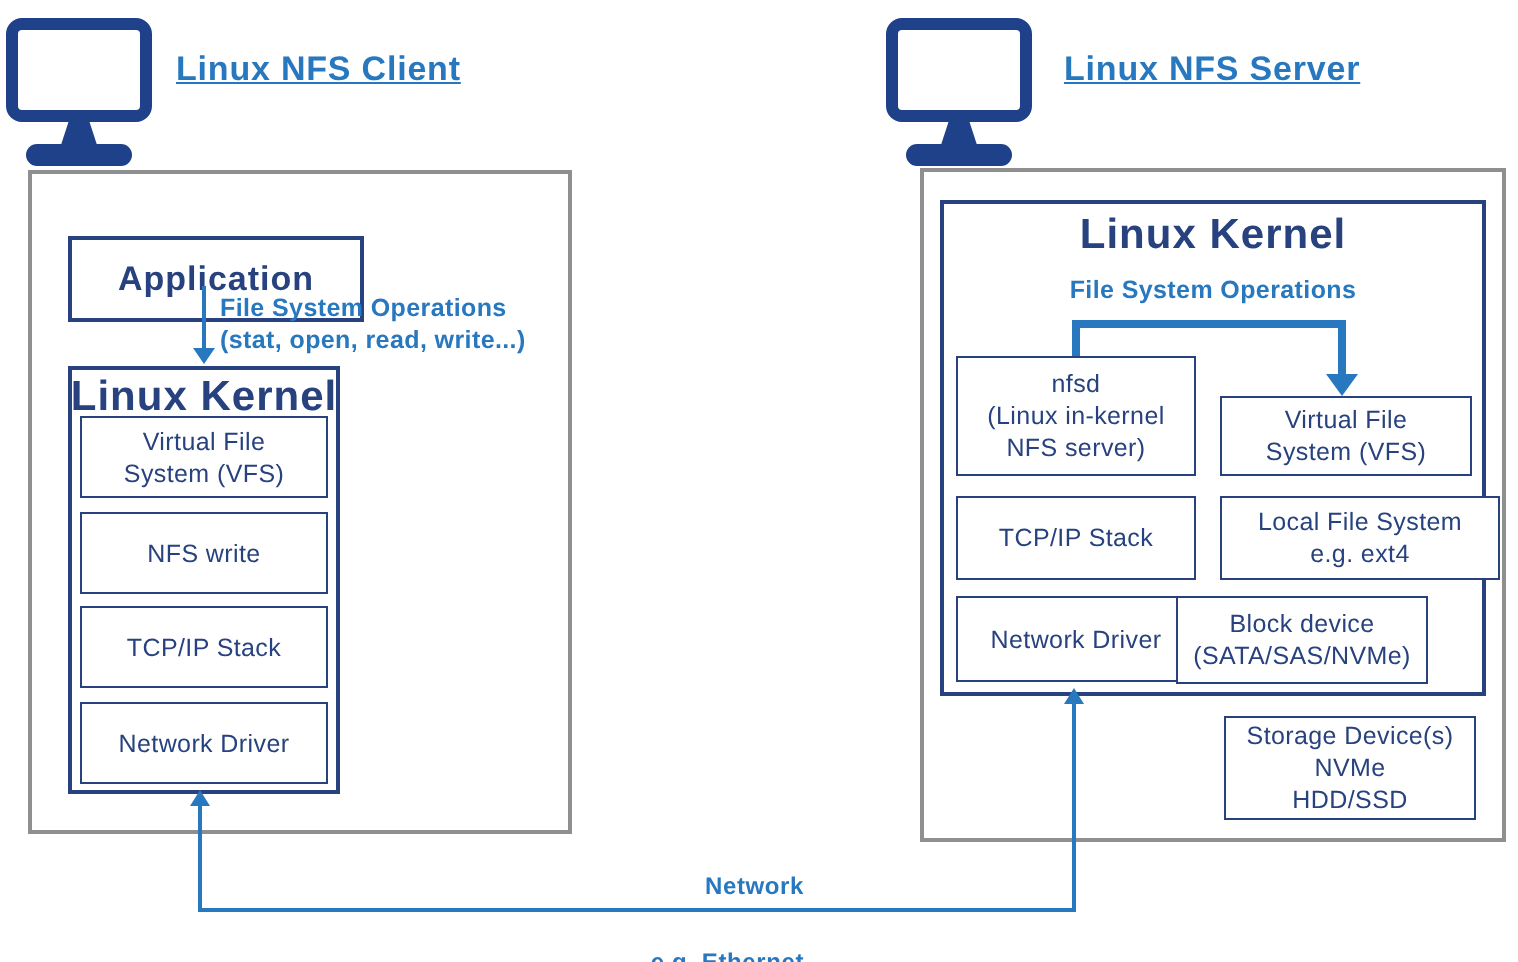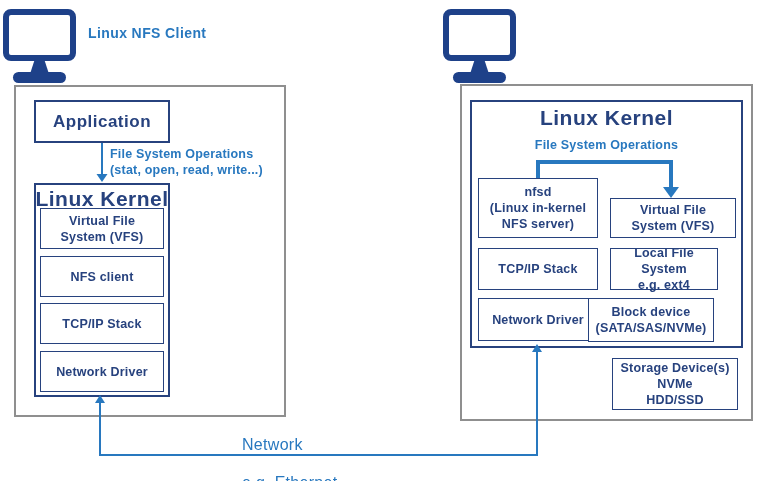--- a/index.html
+++ b/index.html
@@ -4,34 +4,34 @@
 <style>
   html,body { margin:0; padding:0; background:#ffffff; }
   .canvas {
     position:relative; width:759px; height:481px; background:#fff;
     font-family:"Liberation Sans", sans-serif; overflow:hidden;
     --navy:#27427e; --accent:#2878bf; --outline_gray:#8f8f8f; --icon_navy:#1e4189;
   }
   .group { position:absolute; left:0; top:0; width:759px; height:481px; }
   .abs { position:absolute; box-sizing:border-box; }
 
-  .host-title { font-size:14px; font-weight:600; color:var(--accent); letter-spacing:.4px; white-space:nowrap; }
+  .host-title { font-size:17px; font-weight:600; color:var(--accent); letter-spacing:.4px; white-space:nowrap;text-decoration:underline; }
 
   .outer-box { border:2px solid var(--outline_gray); background:#fff; }
 
   .navy-box {
     border:2px solid var(--navy); background:#fff; color:var(--navy);
     display:flex; align-items:center; justify-content:center;
     text-align:center; white-space:pre-line; letter-spacing:.2px;
   }
   .big-label { font-size:17px; font-weight:600; letter-spacing:.5px; }
-  .layer-box { border:1.5px solid var(--navy); font-size:12.5px; font-weight:700; line-height:16px; }
+  .layer-box { border:1.5px solid var(--navy); font-size:12.5px; font-weight:400; line-height:16px; }
   .kernel-title { position:absolute; box-sizing:border-box; text-align:center; font-size:21px; font-weight:600; color:var(--navy); letter-spacing:.5px; }
   .blue-label { position:absolute; color:var(--accent); font-size:12.5px; font-weight:600; line-height:15.5px; white-space:pre-line; letter-spacing:.2px; }
-  .net-label { position:absolute; color:var(--accent); font-size:16px; font-weight:400; text-align:left; letter-spacing:.3px; }
+  .net-label { position:absolute; color:var(--accent); font-size:12px; font-weight:700; text-align:right; letter-spacing:.3px; }
 
   
   .monitor { position:absolute; width:76px; height:68px; }
   .monitor .screen { position:absolute; left:0; top:0; width:73px; height:52px; border:6px solid var(--icon_navy); border-radius:8px; background:#fff; box-sizing:border-box; }
   .monitor .neck { position:absolute; left:27px; top:51px; width:19px; height:14px; background:var(--icon_navy); clip-path:polygon(24% 0,76% 0,100% 100%,0 100%); }
   .monitor .base { position:absolute; left:10px; top:63px; width:53px; height:11px; background:var(--icon_navy); border-radius:6px; }
 
   svg.connectors { position:absolute; left:0; top:0; pointer-events:none; }
 </style>
 </head>
@@ -42,57 +42,58 @@
   <div class="group">
     <div class="monitor" style="left:3px; top:9px;">
       <div class="screen"></div>
       <div class="neck"></div>
       <div class="base"></div>
     </div>
     <div class="abs host-title" style="left:88px; top:25px;">Linux NFS Client</div>
 
     <div class="abs outer-box" style="left:14px; top:85px; width:272px; height:332px;"></div>
 
-    <div class="abs navy-box big-label" style="left:34px; top:100px; width:136px; height:43px;">Application</div>
+    <div class="abs navy-box big-label" style="left:34px; top:118px; width:148px; height:43px;">Application</div>
 
     <div class="blue-label" style="left:110px; top:147px;">File System Operations
 (stat, open, read, write...)</div>
 
     <div class="abs navy-box" style="left:34px; top:183px; width:136px; height:214px;"></div>
     <div class="kernel-title" style="left:34px; top:187px; width:136px;">Linux Kernel</div>
 
     <div class="abs navy-box layer-box" style="left:40px; top:208px; width:124px; height:41px;">Virtual File
 System (VFS)</div>
-    <div class="abs navy-box layer-box" style="left:40px; top:256px; width:124px; height:41px;">NFS client</div>
+    <div class="abs navy-box layer-box" style="left:40px; top:256px; width:124px; height:41px;">NFS write</div>
     <div class="abs navy-box layer-box" style="left:40px; top:303px; width:124px; height:41px;">TCP/IP Stack</div>
     <div class="abs navy-box layer-box" style="left:40px; top:351px; width:124px; height:41px;">Network Driver</div>
   </div>
 
   <div class="group">
     <div class="monitor" style="left:443px; top:9px;">
       <div class="screen"></div>
       <div class="neck"></div>
       <div class="base"></div>
     </div>
+    <div class="abs host-title" style="left:532px; top:25px;">Linux NFS Server</div>
 
     <div class="abs outer-box" style="left:460px; top:84px; width:293px; height:337px;"></div>
 
     <div class="abs navy-box" style="left:470px; top:100px; width:273px; height:248px;"></div>
     <div class="kernel-title" style="left:470px; top:106px; width:273px;">Linux Kernel</div>
     <div class="blue-label" style="left:470px; top:138px; width:273px; text-align:center;">File System Operations</div>
 
     <div class="abs navy-box layer-box" style="left:478px; top:178px; width:120px; height:60px;">nfsd
 (Linux in-kernel
 NFS server)</div>
     <div class="abs navy-box layer-box" style="left:478px; top:248px; width:120px; height:42px;">TCP/IP Stack</div>
     <div class="abs navy-box layer-box" style="left:478px; top:298px; width:120px; height:43px;">Network Driver</div>
 
     <div class="abs navy-box layer-box" style="left:610px; top:198px; width:126px; height:40px;">Virtual File
 System (VFS)</div>
-    <div class="abs navy-box layer-box" style="left:610px; top:248px; width:108px; height:42px;">Local File System
+    <div class="abs navy-box layer-box" style="left:610px; top:248px; width:140px; height:42px;">Local File System
 e.g. ext4</div>
     <div class="abs navy-box layer-box" style="left:588px; top:298px; width:126px; height:44px;">Block device
 (SATA/SAS/NVMe)</div>
 
     <div class="abs navy-box layer-box" style="left:612px; top:358px; width:126px; height:52px;">Storage Device(s)
 NVMe
 HDD/SSD</div>
   </div>
 
   <svg class="connectors" width="759" height="481" viewBox="0 0 759 481">

